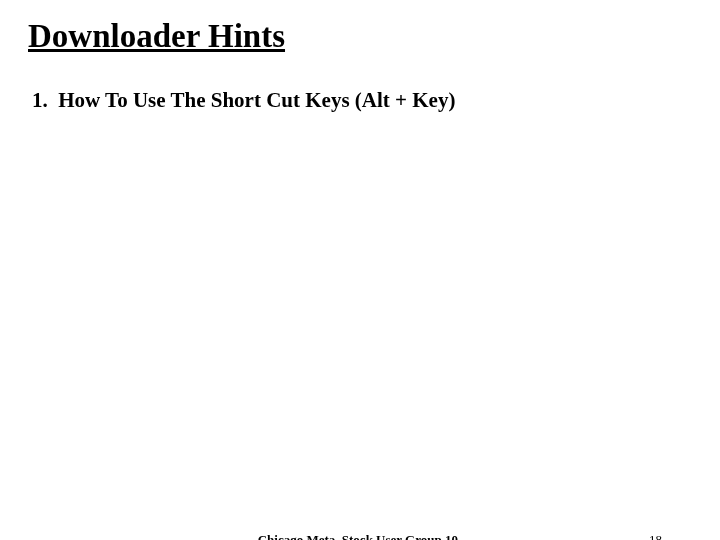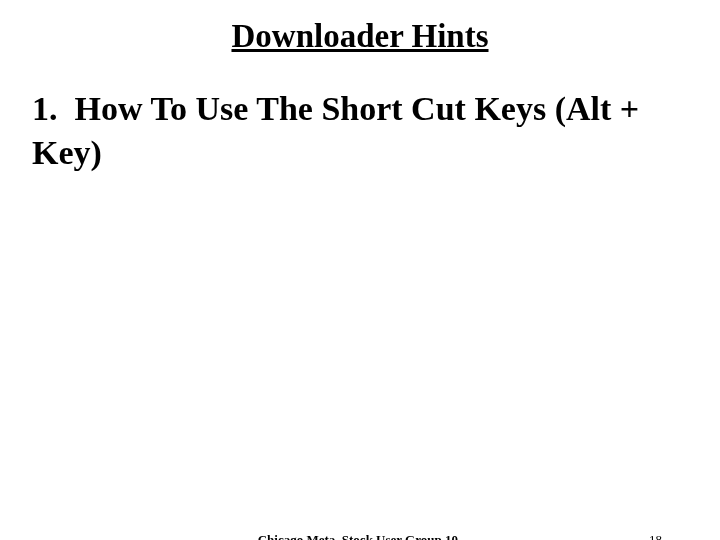--- a/index.html
+++ b/index.html
@@ -16,28 +16,27 @@
       position: relative;
       overflow: hidden;
     }
     .slide {
       width: 100%;
       height: 100%;
       position: relative;
       padding: 18px 28px 0 28px;
     }
     .title {
-      text-align: center;
       font-size: 33px;
       font-weight: bold;
       text-decoration: underline;
       margin-bottom: 32px;
     }
     .body-text {
-      font-size: 34px;
+      font-size: 21px;
       font-weight: bold;
       line-height: 1.3;
       padding-left: 4px;
     }
     .footer {
       position: absolute;
       bottom: 8px;
       left: 0;
       width: 100%;
       display: flex;

